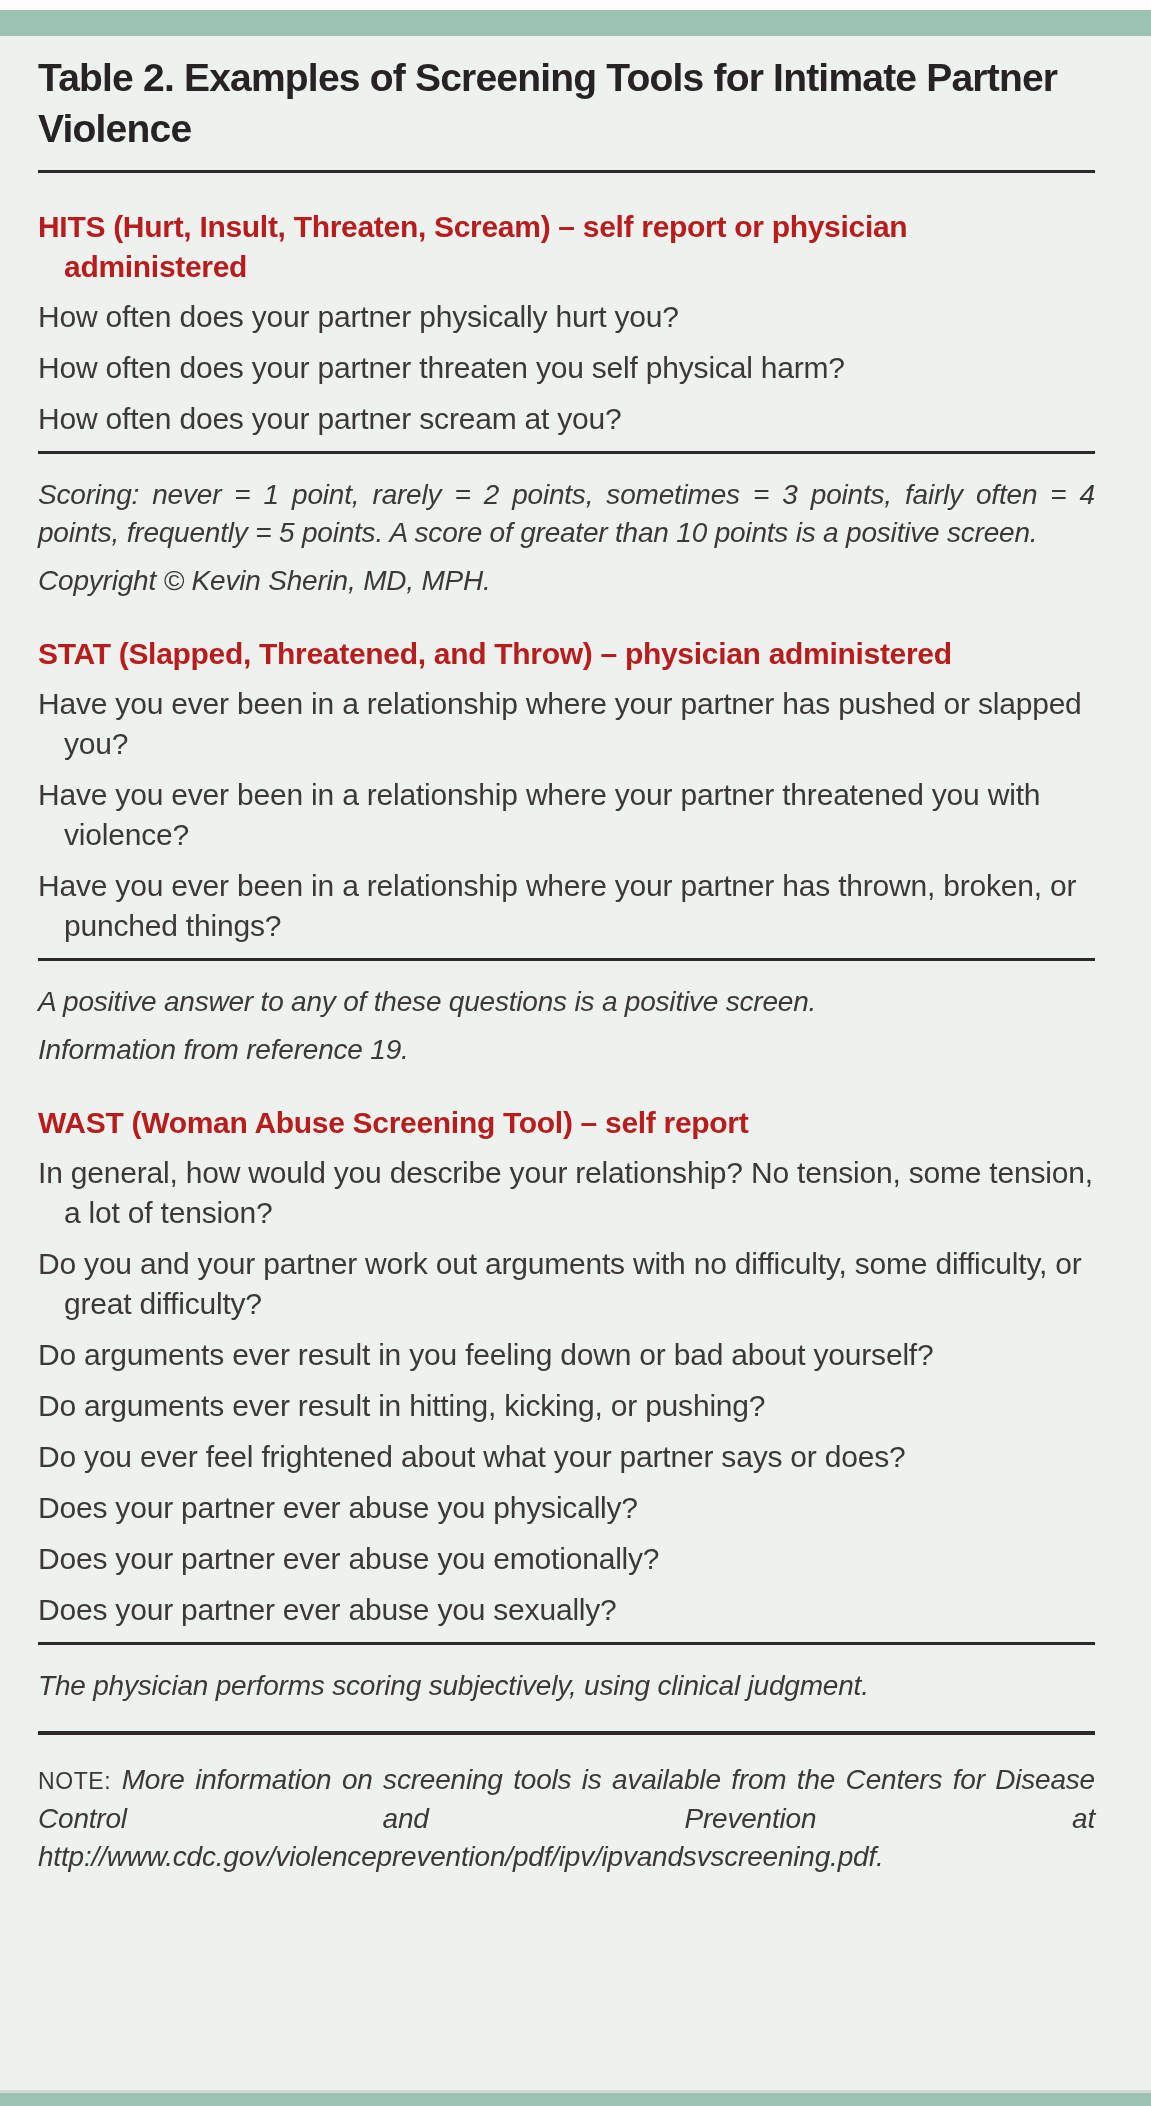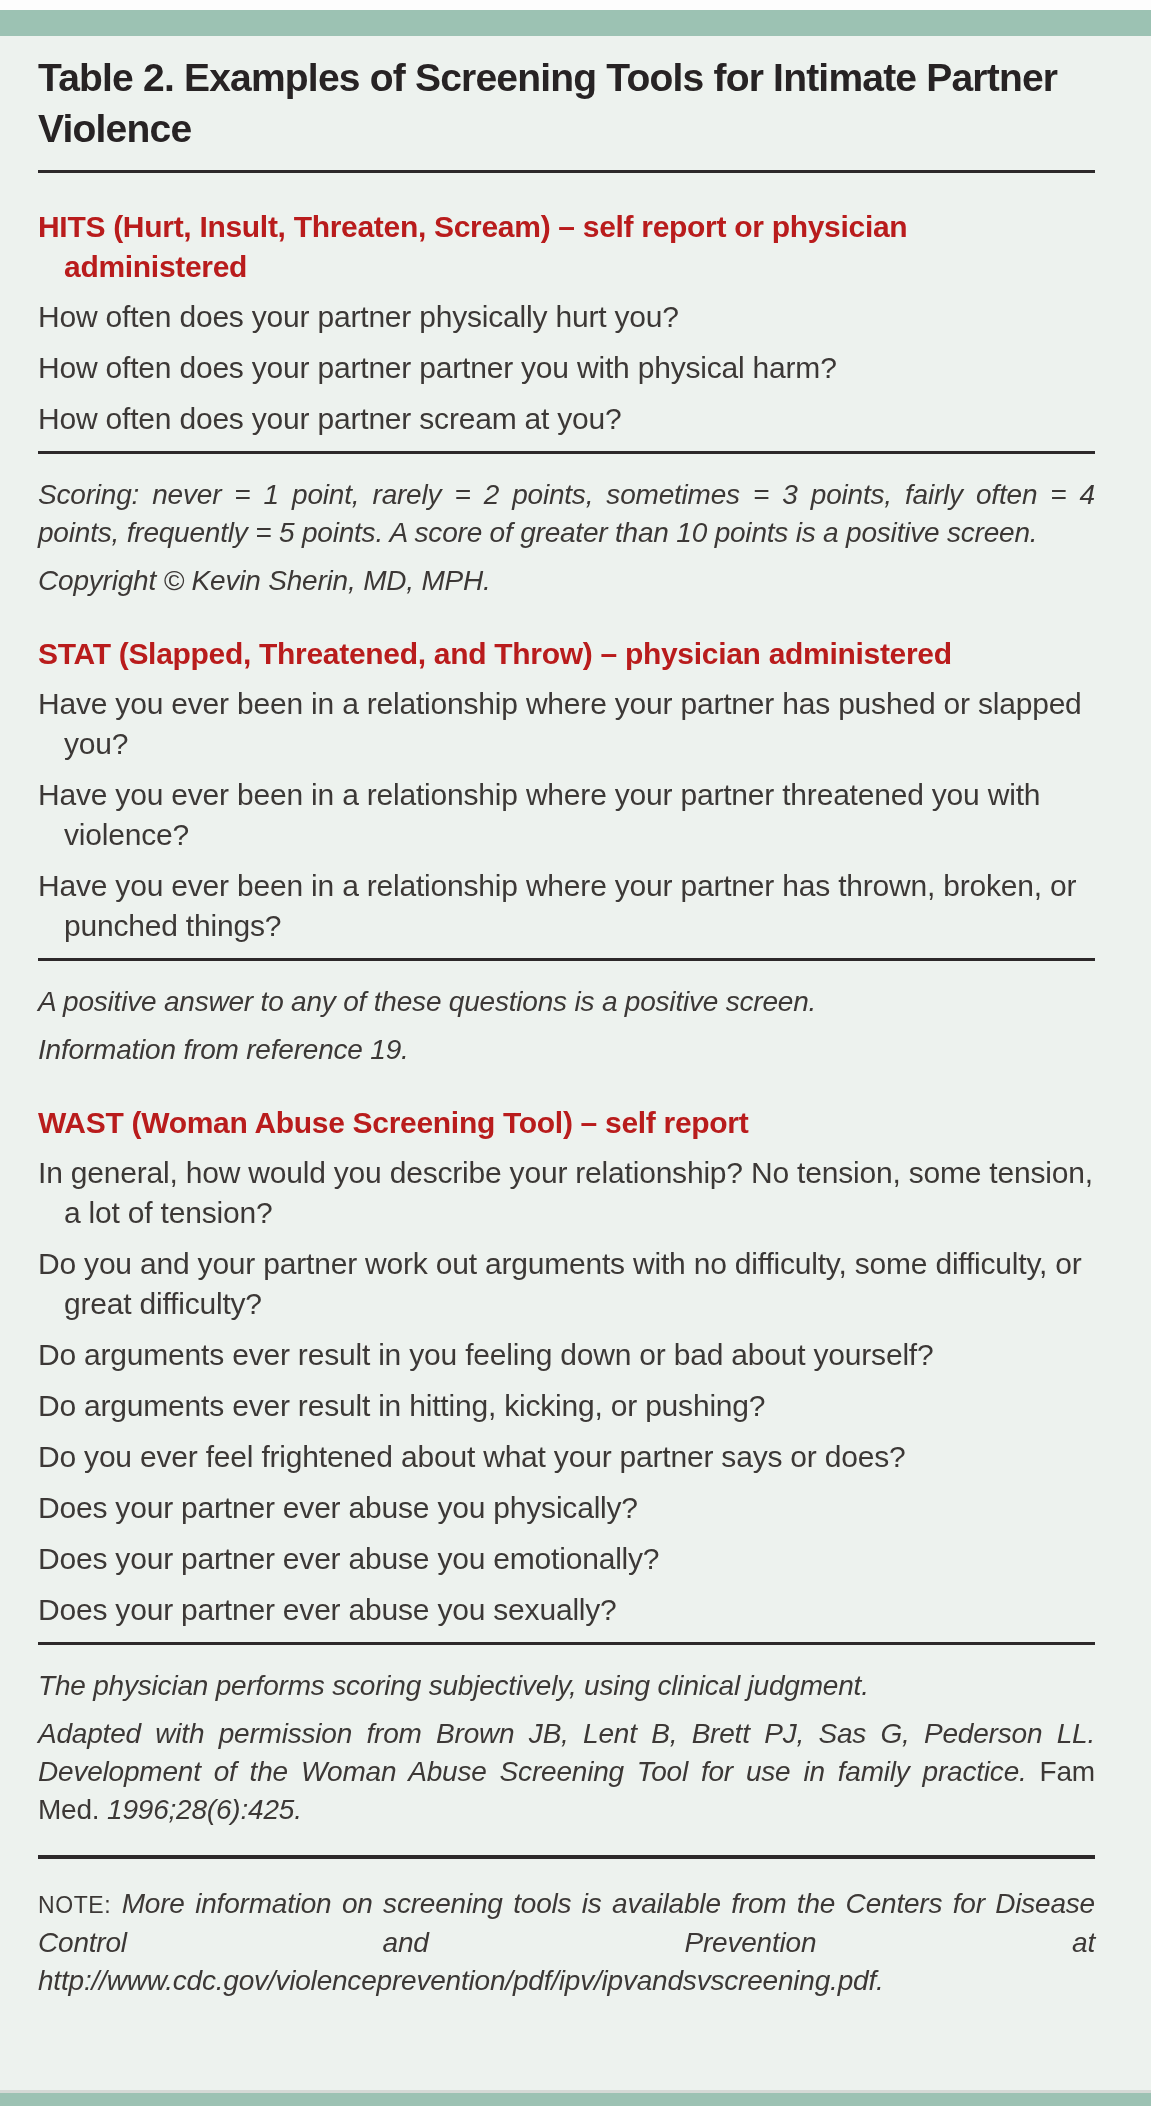--- a/index.html
+++ b/index.html
@@ -77,21 +77,21 @@
 <div class="teal-bar top"></div>
 
 <div class="content">
 
   <h1 class="title">Table 2. Examples of Screening Tools for Intimate Partner Violence</h1>
   <div class="rule rule-title"></div>
 
   <section>
     <h2 class="sec-heading">HITS (Hurt, Insult, Threaten, Scream) – self report or physician administered</h2>
     <p class="q">How often does your partner physically hurt you?</p>
-    <p class="q">How often does your partner partner you with physical harm?</p>
+    <p class="q">How often does your partner threaten you self physical harm?</p>
     <p class="q">How often does your partner scream at you?</p>
   </section>
   <div class="rule rule-mid"></div>
   <div class="notes">
     <p class="note">Scoring: never = 1 point, rarely = 2 points, sometimes = 3 points, fairly often = 4 points, frequently = 5 points. A score of greater than 10 points is a positive screen.</p>
     <p class="note">Copyright © Kevin Sherin, MD, MPH.</p>
   </div>
 
   <section>
     <h2 class="sec-heading">STAT (Slapped, Threatened, and Throw) – physician administered</h2>
@@ -112,21 +112,20 @@
     <p class="q">Do arguments ever result in you feeling down or bad about yourself?</p>
     <p class="q">Do arguments ever result in hitting, kicking, or pushing?</p>
     <p class="q">Do you ever feel frightened about what your partner says or does?</p>
     <p class="q">Does your partner ever abuse you physically?</p>
     <p class="q">Does your partner ever abuse you emotionally?</p>
     <p class="q">Does your partner ever abuse you sexually?</p>
   </section>
   <div class="rule rule-mid"></div>
   <div class="notes">
     <p class="note">The physician performs scoring subjectively, using clinical judgment.</p>
-    <p class="note"><span>Adapted with permission from Brown JB, Lent B, Brett PJ, Sas G, Pederson LL. Development of the Woman Abuse Screening Tool for use in family practice.</span> <span class="roman">Fam Med.</span> <span>1996;28(6):425.</span></p>
   </div>
 
   <div class="rule rule-heavy"></div>
   <p class="footnote"><span class="fn-label">NOTE:</span> <span>More information on screening tools is available from the Centers for Disease Control and Prevention at http://www.cdc.gov/violenceprevention/pdf/ipv/ipvandsvscreening.pdf.</span></p>
 
 </div>
 
 <div class="teal-bar bottom"></div>
 
 </body></html>

